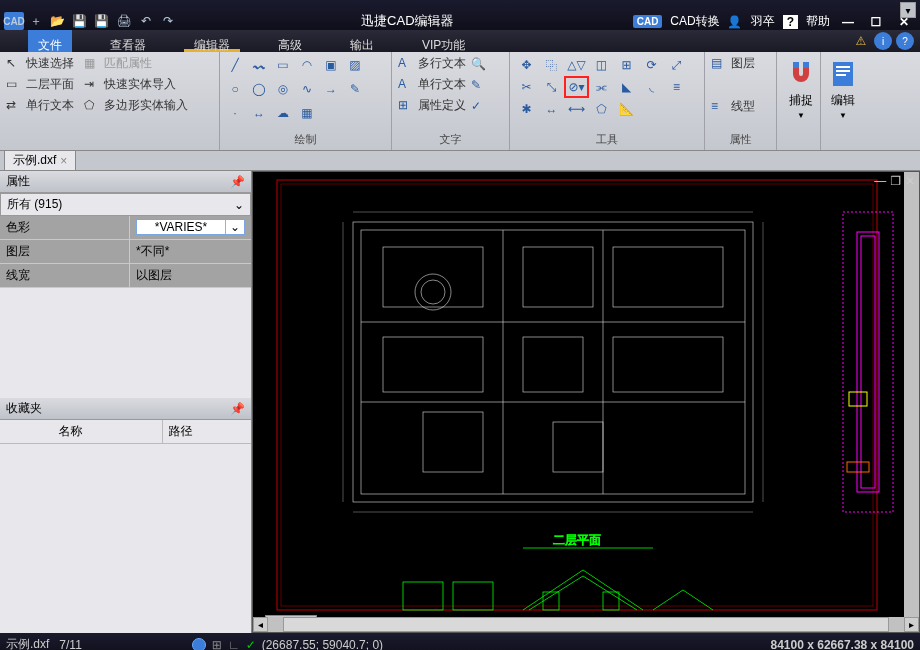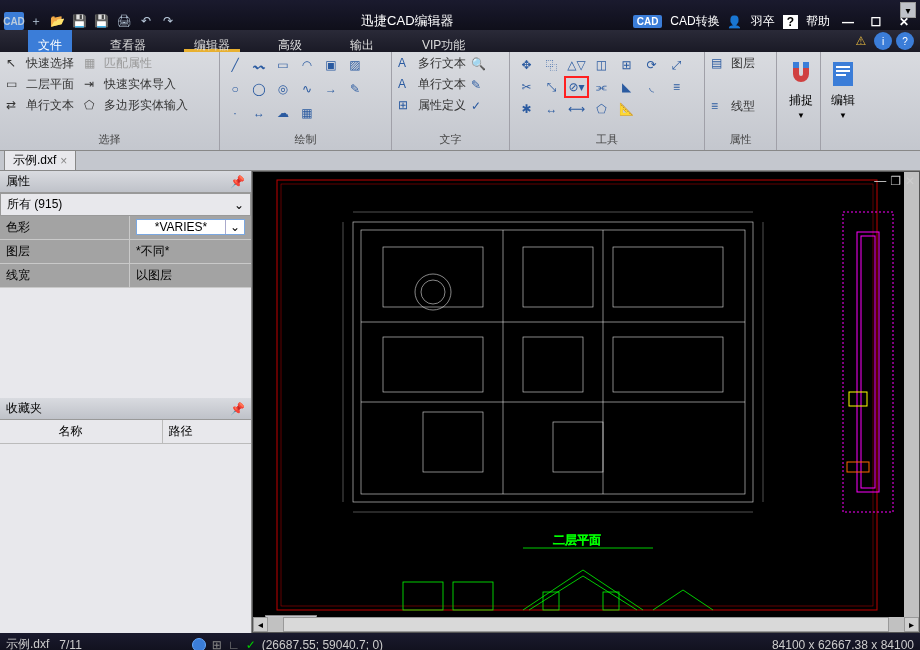--- a/index.html
+++ b/index.html
@@ -55,21 +55,21 @@
 .drawing { flex:1; background:#000; position:relative; overflow:hidden; border:1px solid #555;}
 .drawing svg { position:absolute; top:0; left:0; }
 .model-tab { position:absolute; bottom:2px; left:12px; background:#c8c8ce; padding:1px 10px; font-size:11px; border:1px solid #888; border-bottom:none; }
 .hscroll { position:absolute; bottom:0; left:0; right:0; height:15px; background:#c1c1c1; display:flex; }
 .hscroll .track { flex:1; background:#d9d9d9; border:1px solid #999; margin:0 15px;}
 .hscroll .sbtn { width:15px; background:#cfcfcf; border:1px solid #999; text-align:center; line-height:13px; font-size:10px;}
 .vscroll { position:absolute; top:0; right:0; bottom:15px; width:15px; background:#c1c1c1; }
 .wintools { position:absolute; top:2px; right:4px; color:#ccc; display:flex; gap:4px; font-size:11px; z-index:3;}
 .statusbar { height:23px; background:linear-gradient(#1a1a2e,#0f0f1a); display:flex; align-items:center; color:#ccc; padding:0 6px; gap:10px; }
 .statusbar .mid { display:flex; align-items:center; gap:6px; margin-left:100px;}
-.statusbar .right { margin-left:auto; }
+.statusbar .right { margin-left:auto;font-weight:bold; }
 .circ { width:14px; height:14px; border-radius:50%; background:#3b7dd8; display:inline-block; border:1px solid #6af; }
 .ribbon-right-arrow { position:absolute; top:2px; right:4px; width:16px; height:16px; background:#bfc2c9; border:1px solid #999; display:flex; align-items:center; justify-content:center; font-size:10px;}
 </style>
 </head>
 <body>
 
 <div class="titlebar">
   <div class="qat">
     <span>
         <span class="cad-badge">CAD</span>
@@ -137,21 +137,20 @@
         <div class="btn-item">
             <span class="ico">⇄</span>
             <span>单行文本</span>
           </div>
         <div class="btn-item">
             <span class="ico">⬠</span>
             <span>多边形实体输入</span>
           </div>
       </div>
     </div>
-    <div class="panel-label">选择</div>
   </div>
 
   <div class="panel" style="width:172px">
     <div class="panel-body">
       <div class="grid-icons">
         <span>╱</span>
           <span>〰</span>
           <span>▭</span>
           <span>◠</span>
           <span>▣</span>

